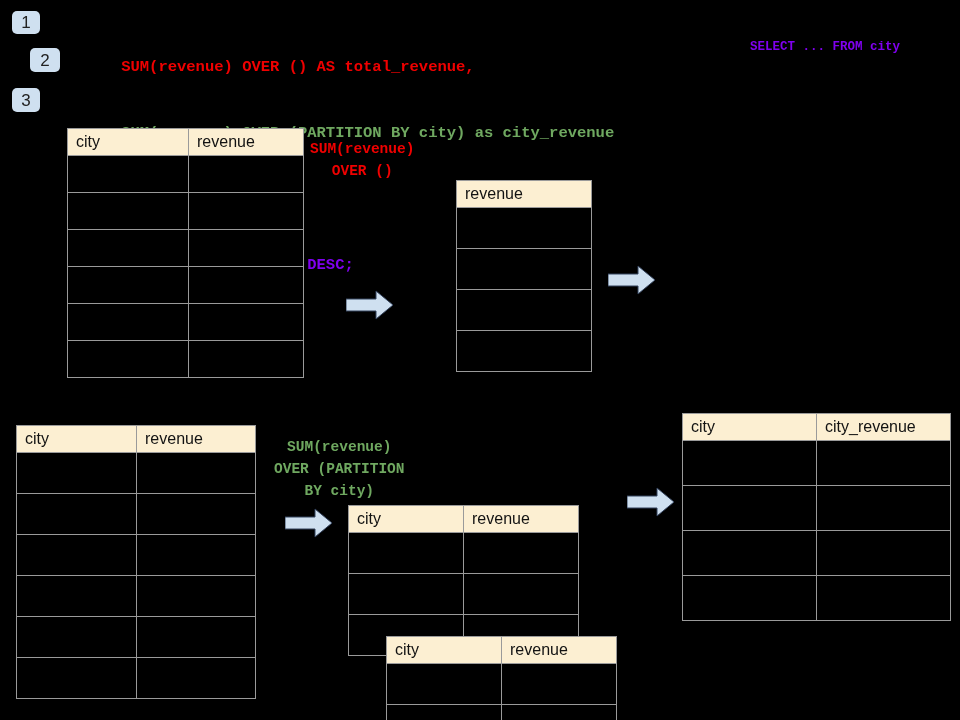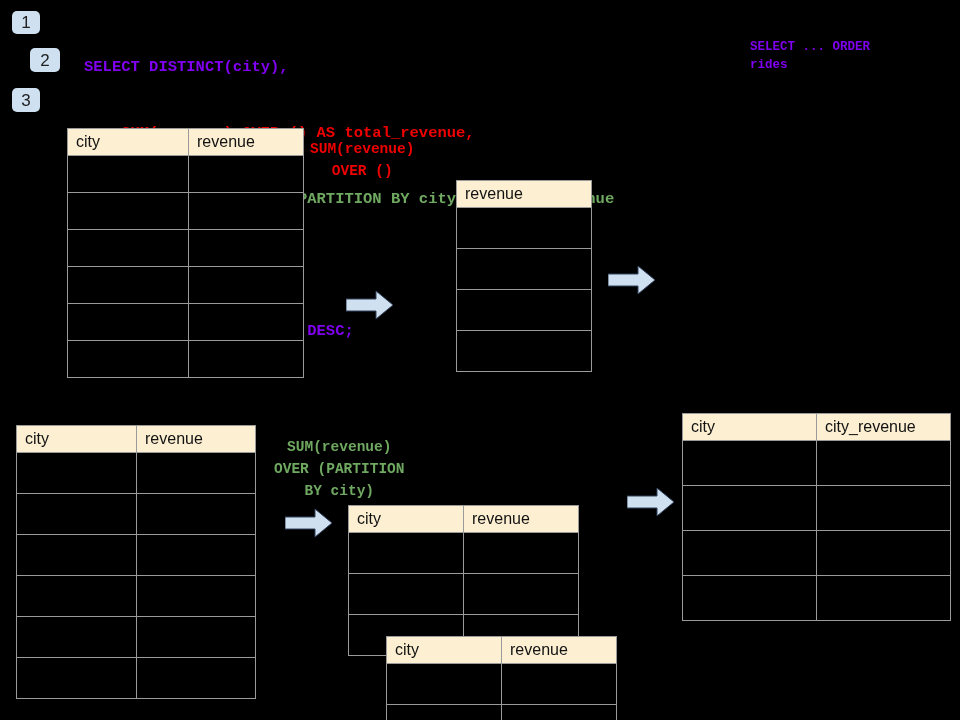--- a/index.html
+++ b/index.html
@@ -105,28 +105,27 @@
     <span>1</span>
   </div>
   <div class="step-badge" style="left:30px; top:48px; width:30px; height:24px;">
     <span>2</span>
   </div>
   <div class="step-badge" style="left:12px; top:88px; width:28px; height:24px;">
     <span>3</span>
   </div>
 
   <div class="sql-block" style="left:84px; top:12px;">
-    <div class="sql-line c-purple">SELECT DISTINCT(city),</div>
     <div class="sql-line c-red">    SUM(revenue) OVER () AS total_revenue,</div>
     <div class="sql-line c-green">    SUM(revenue) OVER (PARTITION BY city) as city_revenue</div>
     <div class="sql-line c-purple">  FROM rides</div>
     <div class="sql-line c-purple">  ORDER by city_revenue DESC;</div>
   </div>
 
-  <div class="side-note" style="left:750px; top:38px;">SELECT ... ORDER rides</div>
+  <div class="side-note" style="left:750px; top:38px;">SELECT ... FROM city</div>
 
   <div class="annot red" style="left:310px; top:138px;">SUM(revenue)
 OVER ()</div>
 
   <div class="annot green" style="left:274px; top:436px;">SUM(revenue)
 OVER (PARTITION
 BY city)</div>
 
   <table class="tbl" style="left:67px; top:128px; width:236px;">
     <colgroup>

